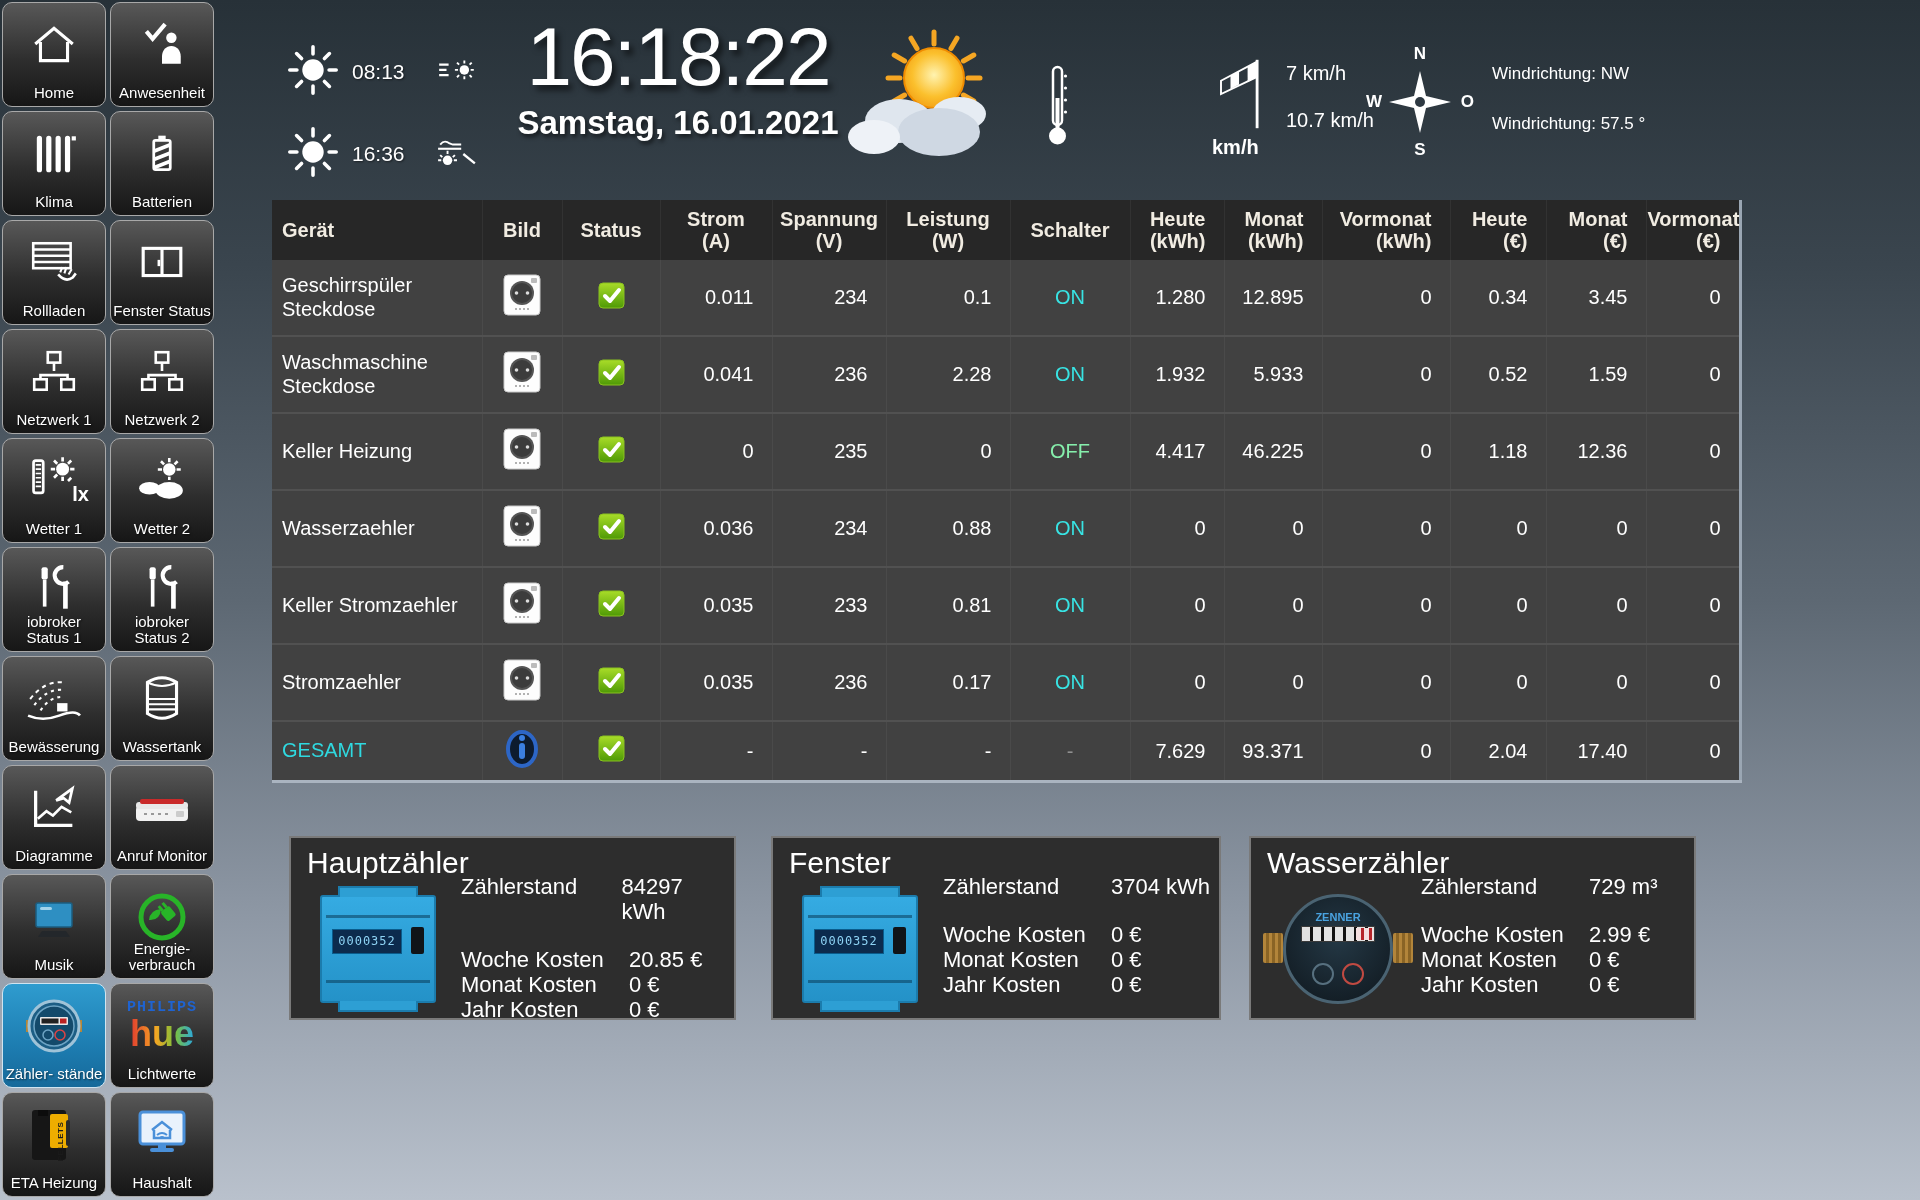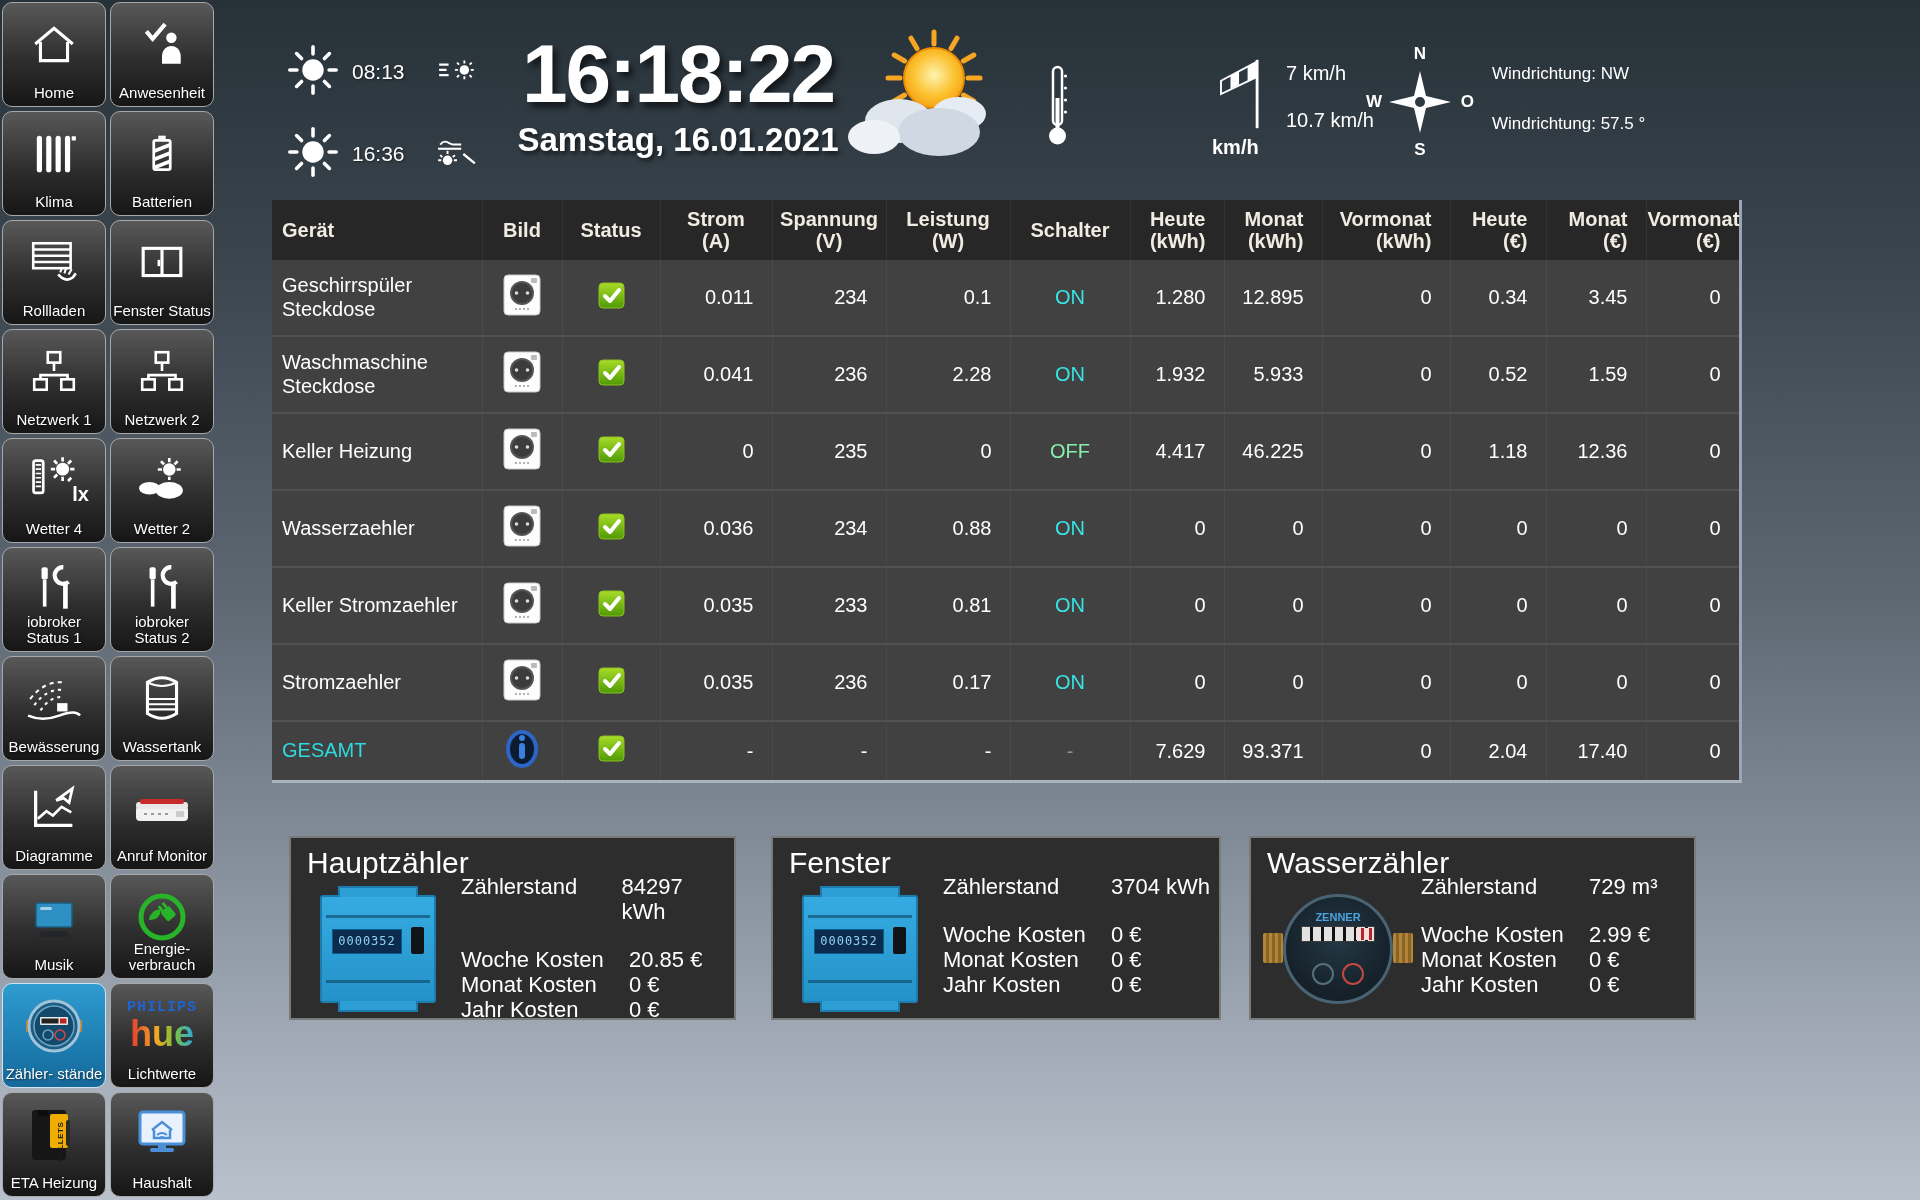--- a/index.html
+++ b/index.html
@@ -25,21 +25,21 @@
   .hueword{font-size:36px;font-weight:bold;line-height:1;
     background:linear-gradient(90deg,#e03a2f 0%,#f5a623 40%,#7cc13a 70%,#2aa8e0 100%);
     -webkit-background-clip:text;background-clip:text;color:transparent;}
 
   
   .sunrow{position:absolute;display:flex;align-items:center;height:52px;}
   .sunrow .t{font-size:21px;margin-left:14px;width:66px;text-shadow:1px 1px 2px rgba(0,0,0,.5);}
   .sunrow .mini{margin-left:18px;display:flex;align-items:center;}
   #sunrow1{left:288px;top:46px;} #sunrow2{left:288px;top:128px;}
   .clockblock{position:absolute;left:458px;top:10px;width:440px;text-align:center;}
-  .clock{font-size:82px;font-weight:bold;letter-spacing:-2px;text-shadow:4px 5px 6px rgba(0,0,0,.6);margin-top:17px;}
+  .clock{font-size:82px;font-weight:normal;letter-spacing:-2px;text-shadow:4px 5px 6px rgba(0,0,0,.6);}
   .date{font-size:33px;font-weight:bold;margin-top:0px;text-shadow:2px 3px 4px rgba(0,0,0,.6);}
   .weathericon{position:absolute;left:836px;top:26px;}
   .thermoicon{position:absolute;left:1046px;top:64px;}
   .temps{position:absolute;left:1092px;top:52px;font-size:21px;}
   .temps div{margin-bottom:15px;text-shadow:1px 1px 2px rgba(0,0,0,.5);}
   .windsock{position:absolute;left:1212px;top:56px;width:72px;}
   .kmh{font-size:20px;font-weight:bold;margin-top:0px;}
   .speeds{position:absolute;left:1286px;top:62px;font-size:20px;}
   .speeds div{margin-bottom:24px;}
   .comp{position:absolute;left:1364px;top:46px;width:112px;height:112px;}
@@ -201,21 +201,21 @@
     <div class="tile">
         <span class="ticon">
           <svg width="56" height="54" viewBox="0 0 52 50" stroke="#fff" fill="none">
             <rect x="7" y="6" width="9" height="30" rx="2" stroke-width="2.5"></rect>
             <path d="M9 10h5M9 14h5M9 18h5M9 22h5M9 26h5M9 30h5" stroke-width="1.5"></path>
             <circle cx="34" cy="14" r="6" fill="#fff" stroke="none"></circle>
             <path d="M34 3v4M34 21v4M23 14h4M41 14h4M26 6l3 3M42 6l-3 3M26 22l3-3M42 22l-3 3" stroke-width="2.5"></path>
           </svg>
         </span>
         <span class="lx">lx</span>
-        <span class="tlabel">Wetter 4</span>
+        <span class="tlabel">Wetter 1</span>
       </div>
     <div class="tile">
         <span class="ticon">
           <svg width="56" height="50" viewBox="0 0 52 48" stroke="#fff" fill="none">
             <circle cx="33" cy="13" r="6" fill="#fff" stroke="none"></circle>
             <path d="M33 2v4M33 20v3M22 13h4M40 13h4M25 5l3 3M41 5l-3 3" stroke-width="2.5"></path>
             <ellipse cx="14" cy="31" rx="10" ry="6" fill="#fff" stroke="none"></ellipse>
             <ellipse cx="33" cy="33" rx="13" ry="8" fill="#fff" stroke="none"></ellipse>
           </svg>
         </span>

